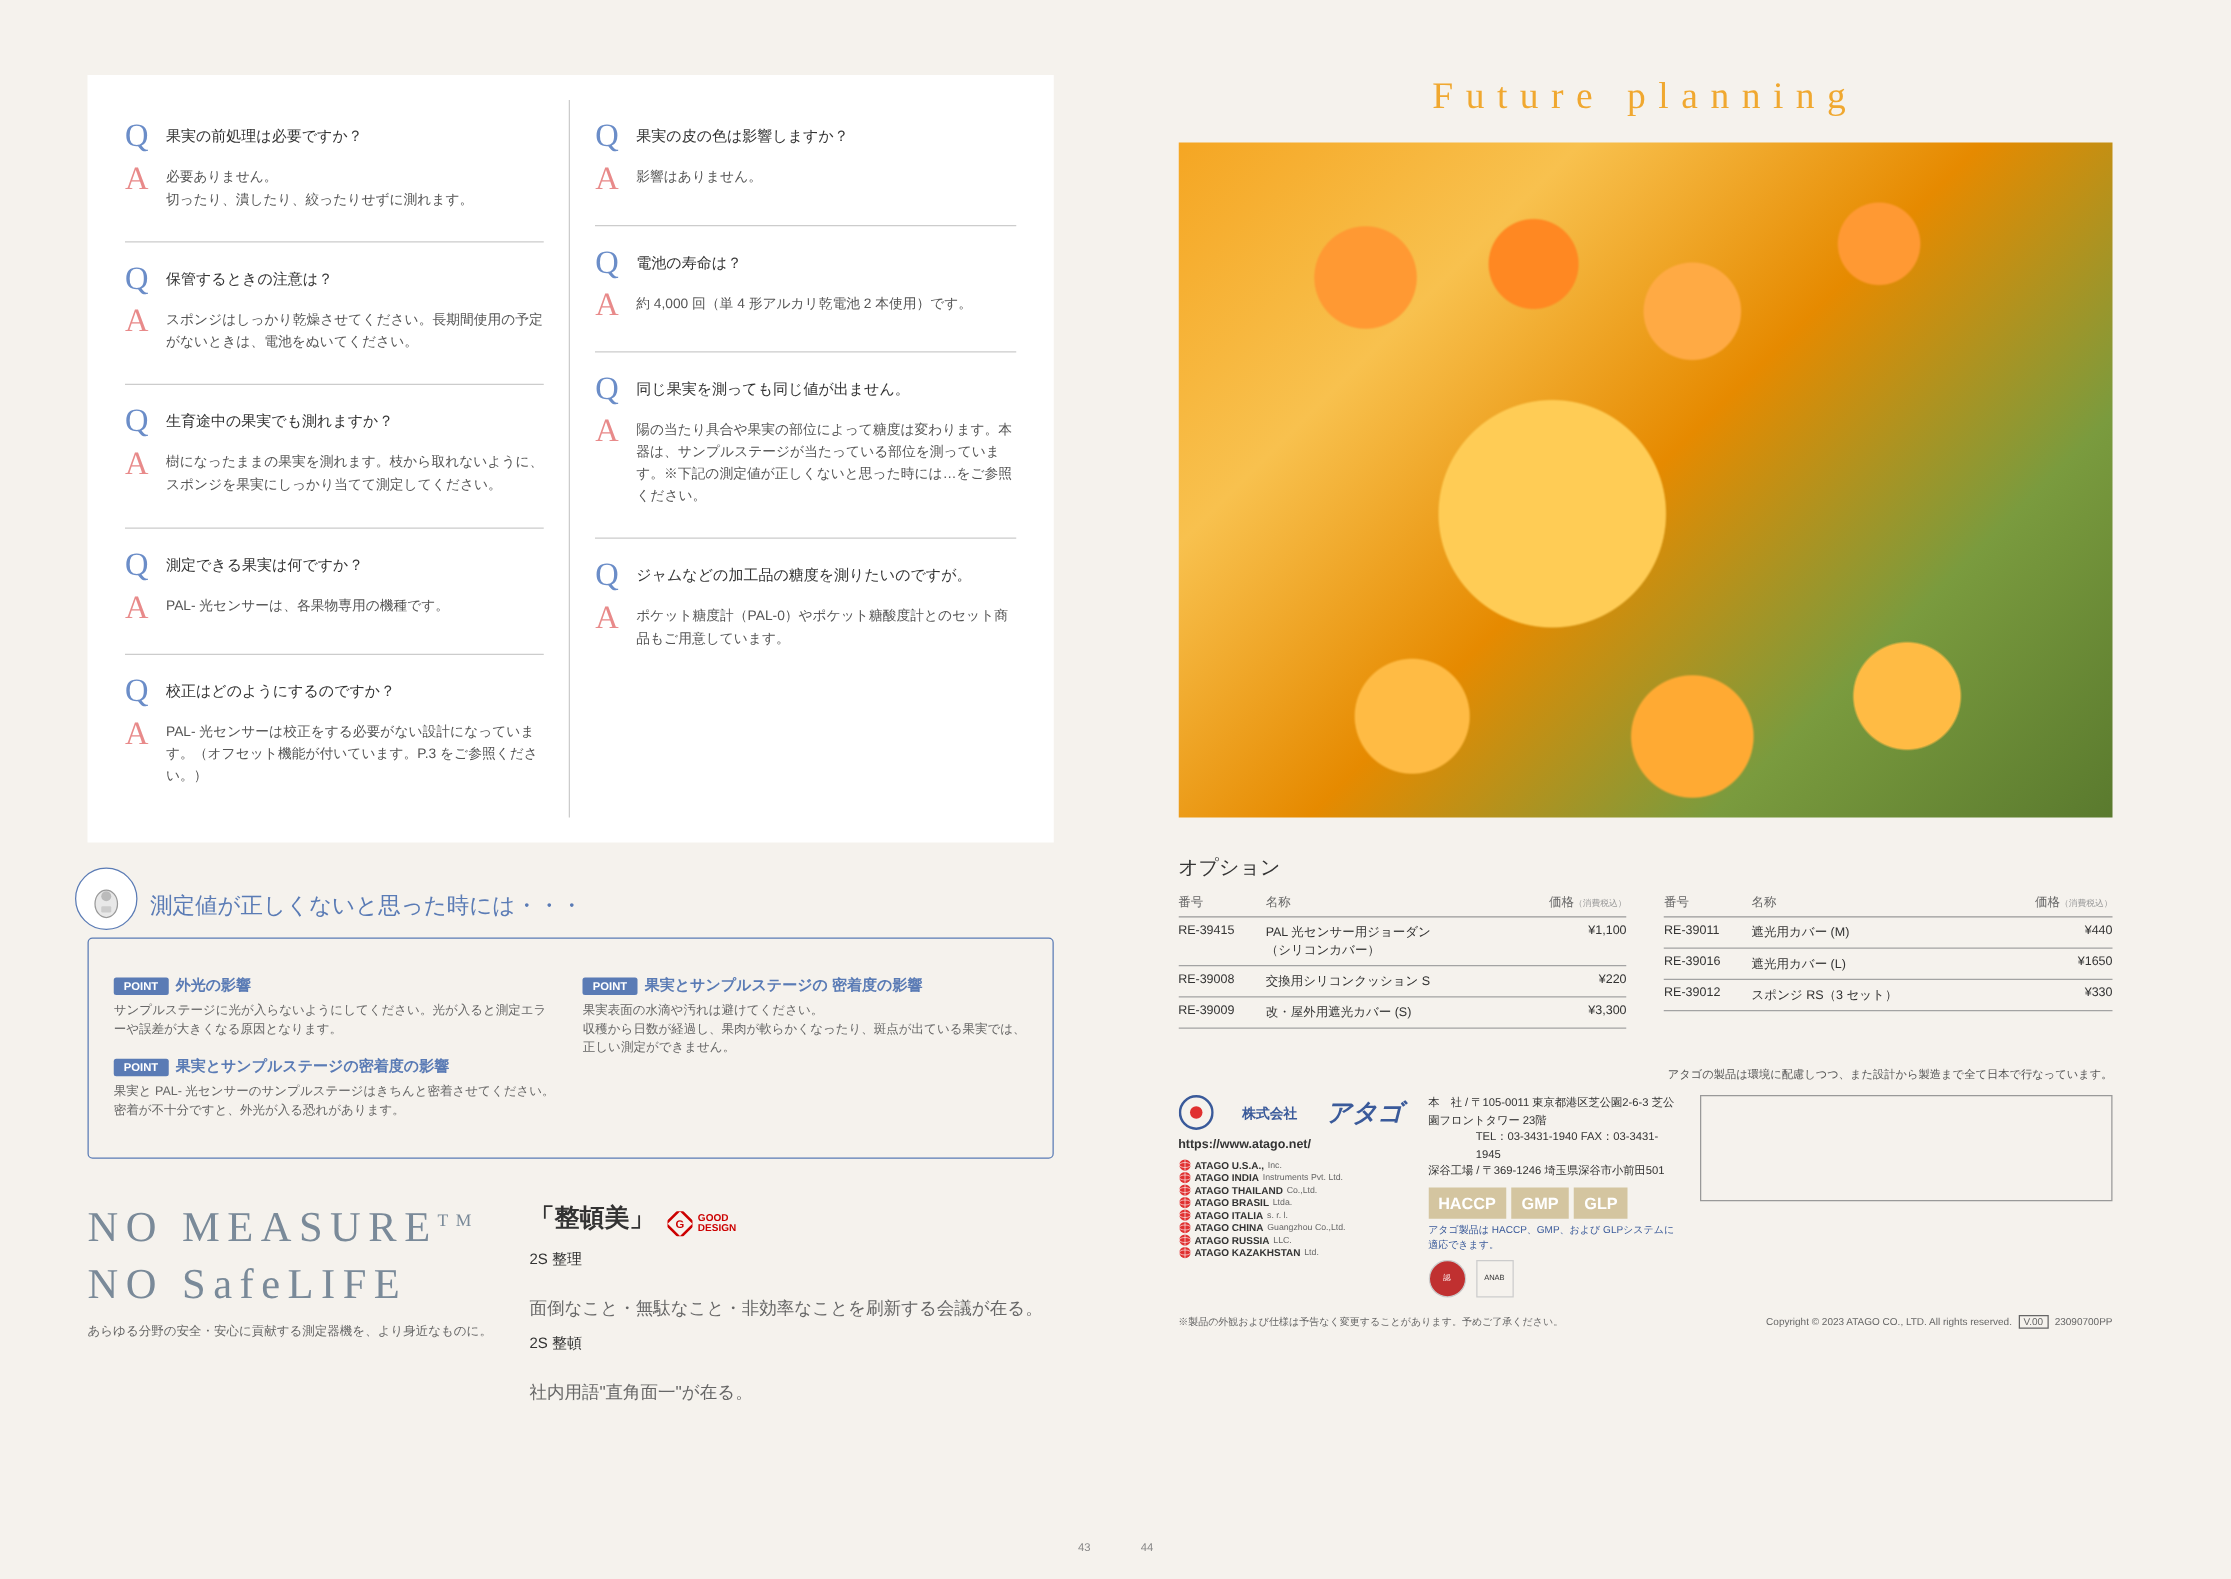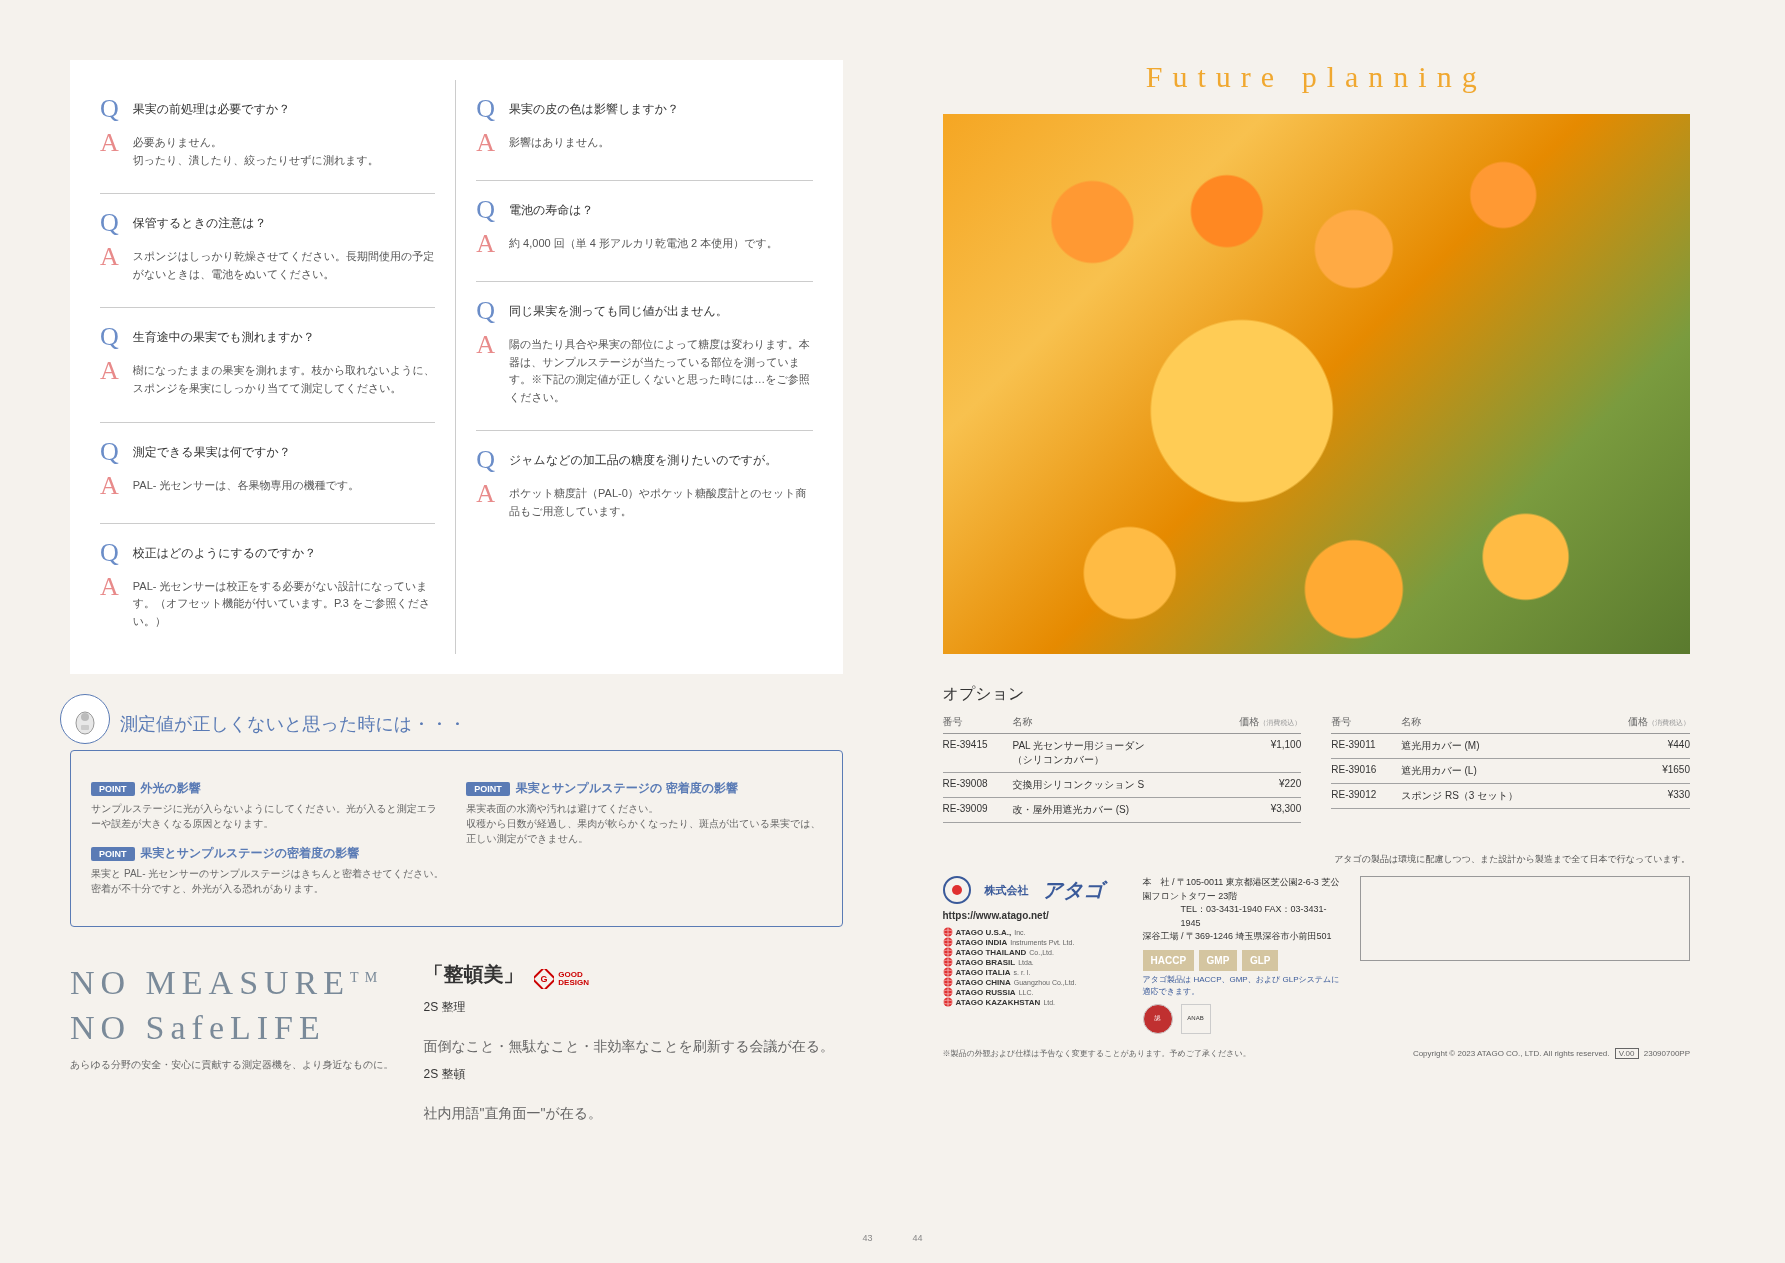--- a/index.html
+++ b/index.html
@@ -66,32 +66,32 @@
   .opt-table .row { display: flex; border-bottom: 1px solid #a3a3a3; padding: 5px 0; }
   .c1 { width: 70px; }
   .c2 { flex: 1; }
   .c3 { width: 80px; text-align: right; }
   .price-note { font-size: 7px; color: #999; }
 
   
   .eco-note { text-align: right; font-size: 9px; color: #555; margin-top: 30px; }
   .company { display: flex; margin-top: 10px; gap: 20px; }
   .logo-col { width: 180px; }
-  .atago-logo { display: flex; align-items: center; gap: 14px; }
+  .atago-logo { display: flex; align-items: center; gap: 14px; justify-content: space-between; }
   .atago-mark { width: 28px; height: 28px; }
   .atago-text { font-size: 20px; font-weight: 900; color: #3a5a9a; font-style: italic; }
   .atago-kk { font-size: 11px; color: #3a5a9a; font-weight: bold; }
   .url { font-size: 10px; font-weight: bold; margin-top: 6px; }
   .subsidiaries { margin-top: 6px; }
   .sub-item { display: flex; align-items: center; gap: 3px; font-size: 8px; font-weight: bold; }
   .sub-item .globe { width: 10px; height: 10px; }
   .sub-item .sm { font-weight: normal; font-size: 7px; color: #666; }
   .addr-col { flex: 1; font-size: 9px; line-height: 1.5; }
   .cert-row { margin-top: 6px; }
-  .cert-badge { display: inline-block; background: #d4c5a0; color: #fff; font-weight: bold; font-size: 10px; padding: 3px 8px; margin-right: 2px; }
+  .cert-badge { display: inline-block; background: #d4c5a0; color: #fff; font-weight: bold; font-size: 13px; padding: 3px 8px; margin-right: 2px; }
   .cert-text { font-size: 8px; color: #3a5a9a; margin-top: 3px; }
   .cert-marks { margin-top: 6px; display: flex; gap: 8px; align-items: center; }
   .cert-marks .m { width: 30px; height: 30px; border: 1px solid #ccc; font-size: 6px; display: flex; align-items: center; justify-content: center; }
   .signature-box { width: 330px; height: 85px; border: 1px solid #999; }
   .disclaimer { font-size: 8px; color: #666; margin-top: 14px; }
   .copyright { text-align: right; font-size: 8px; color: #666; margin-top: 8px; border-top: 1px solid #ccc; padding-top: 4px; }
   .ver-box { display: inline-block; border: 1px solid #666; padding: 0 3px; margin: 0 3px; }
 
   .page-num { position: absolute; bottom: 20px; font-size: 9px; color: #888; }
   .page.left .page-num { right: 20px; }

